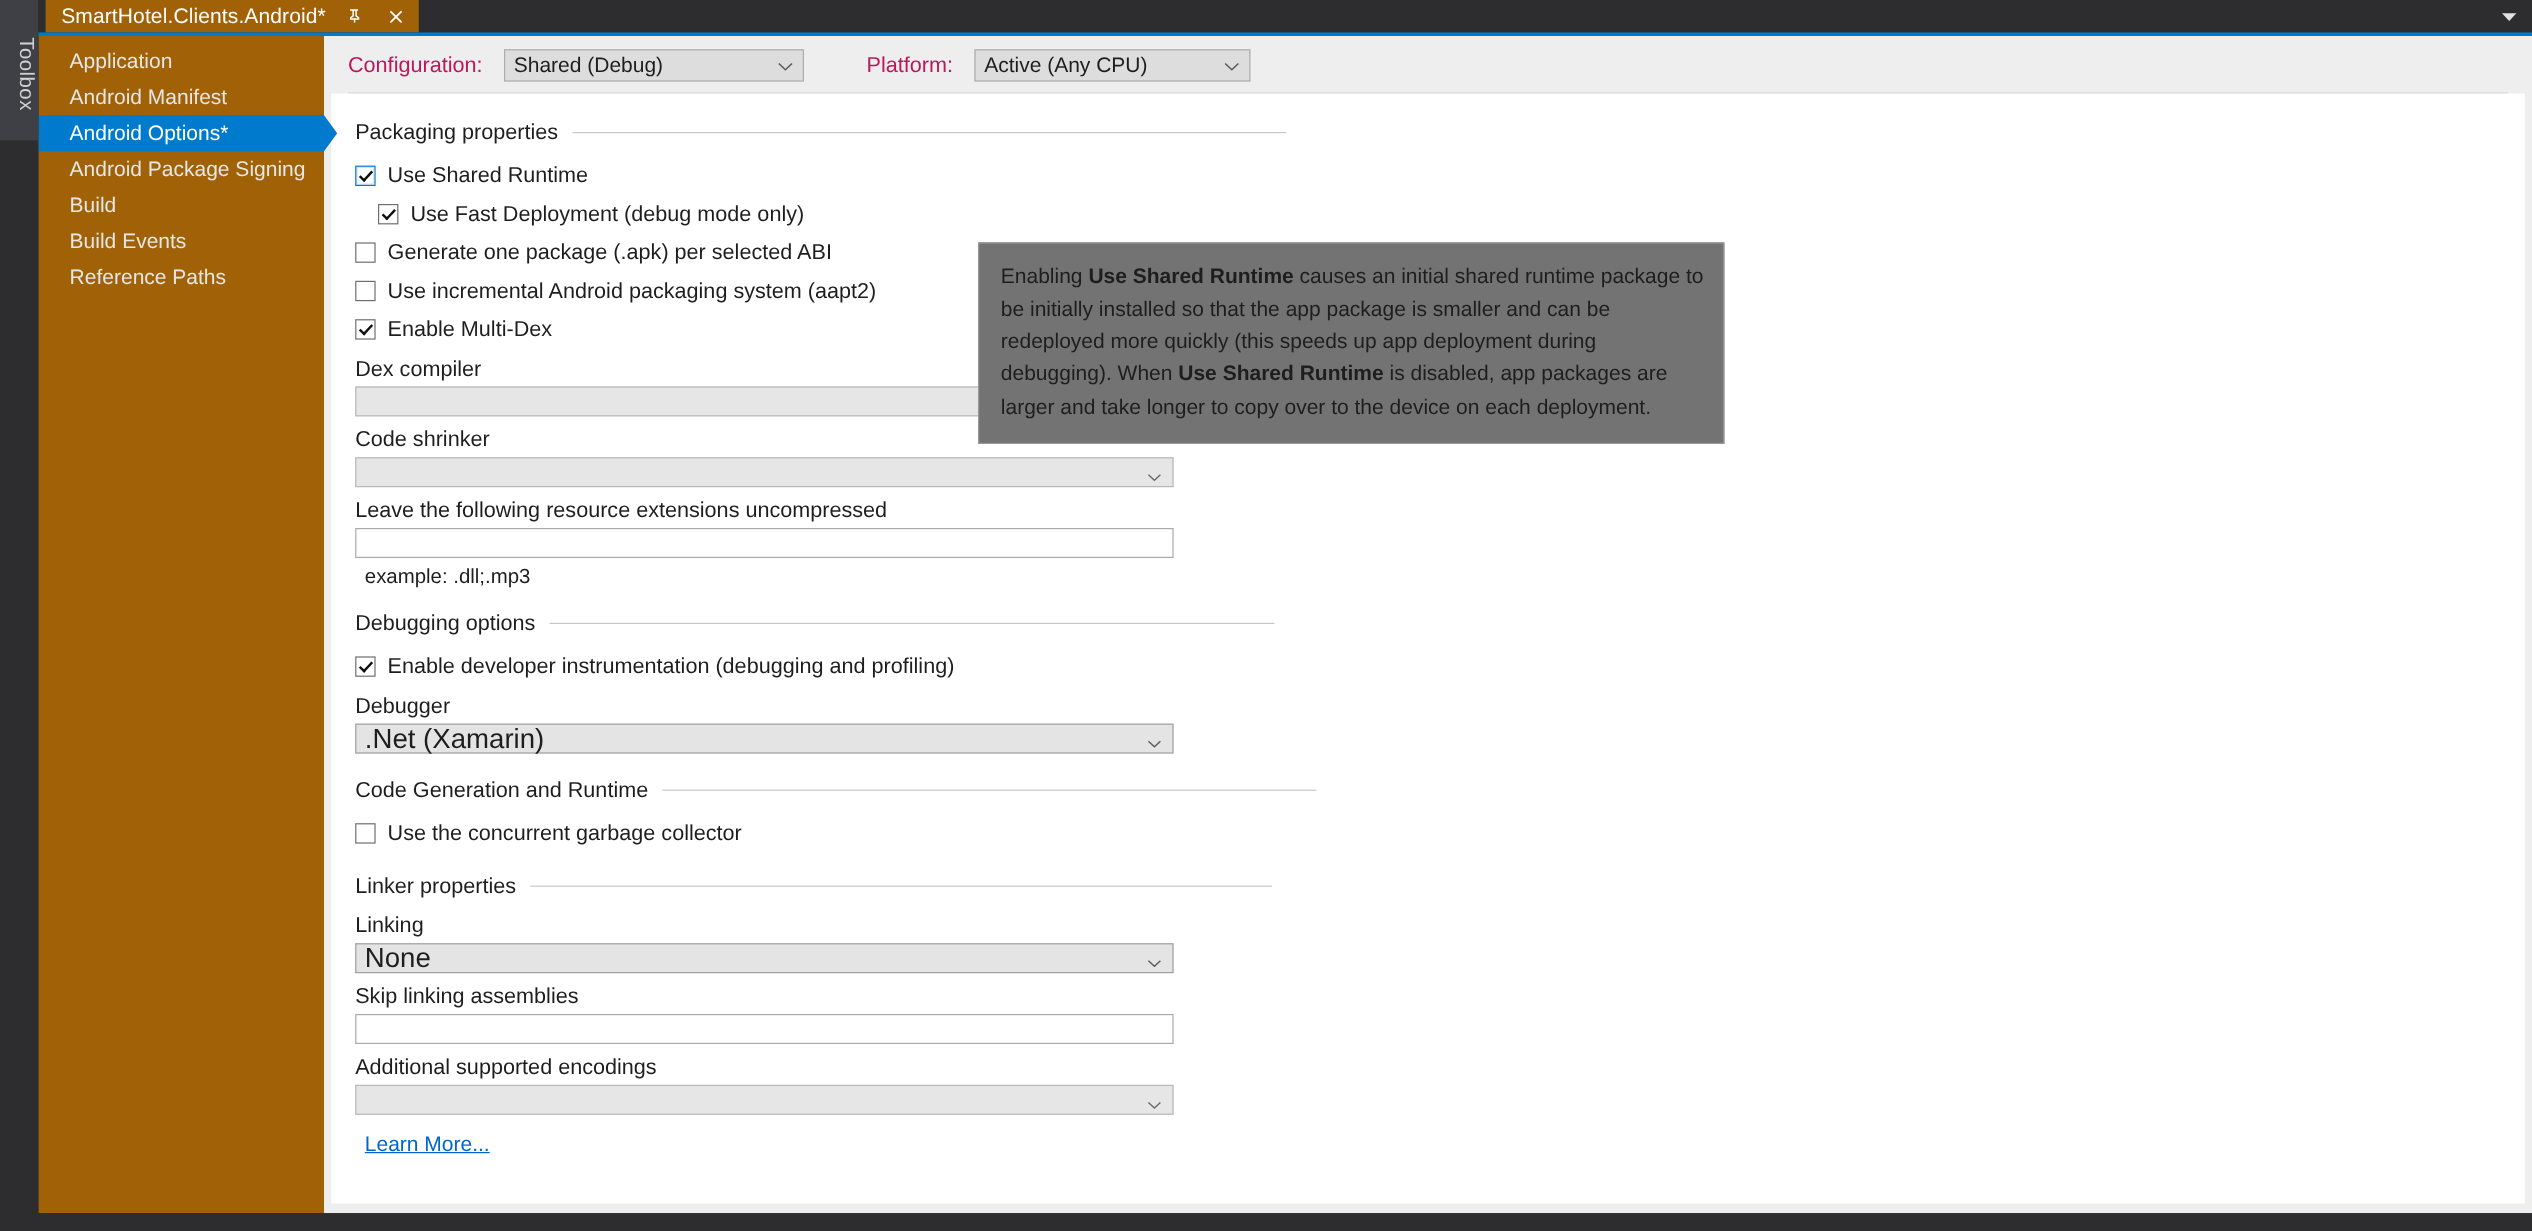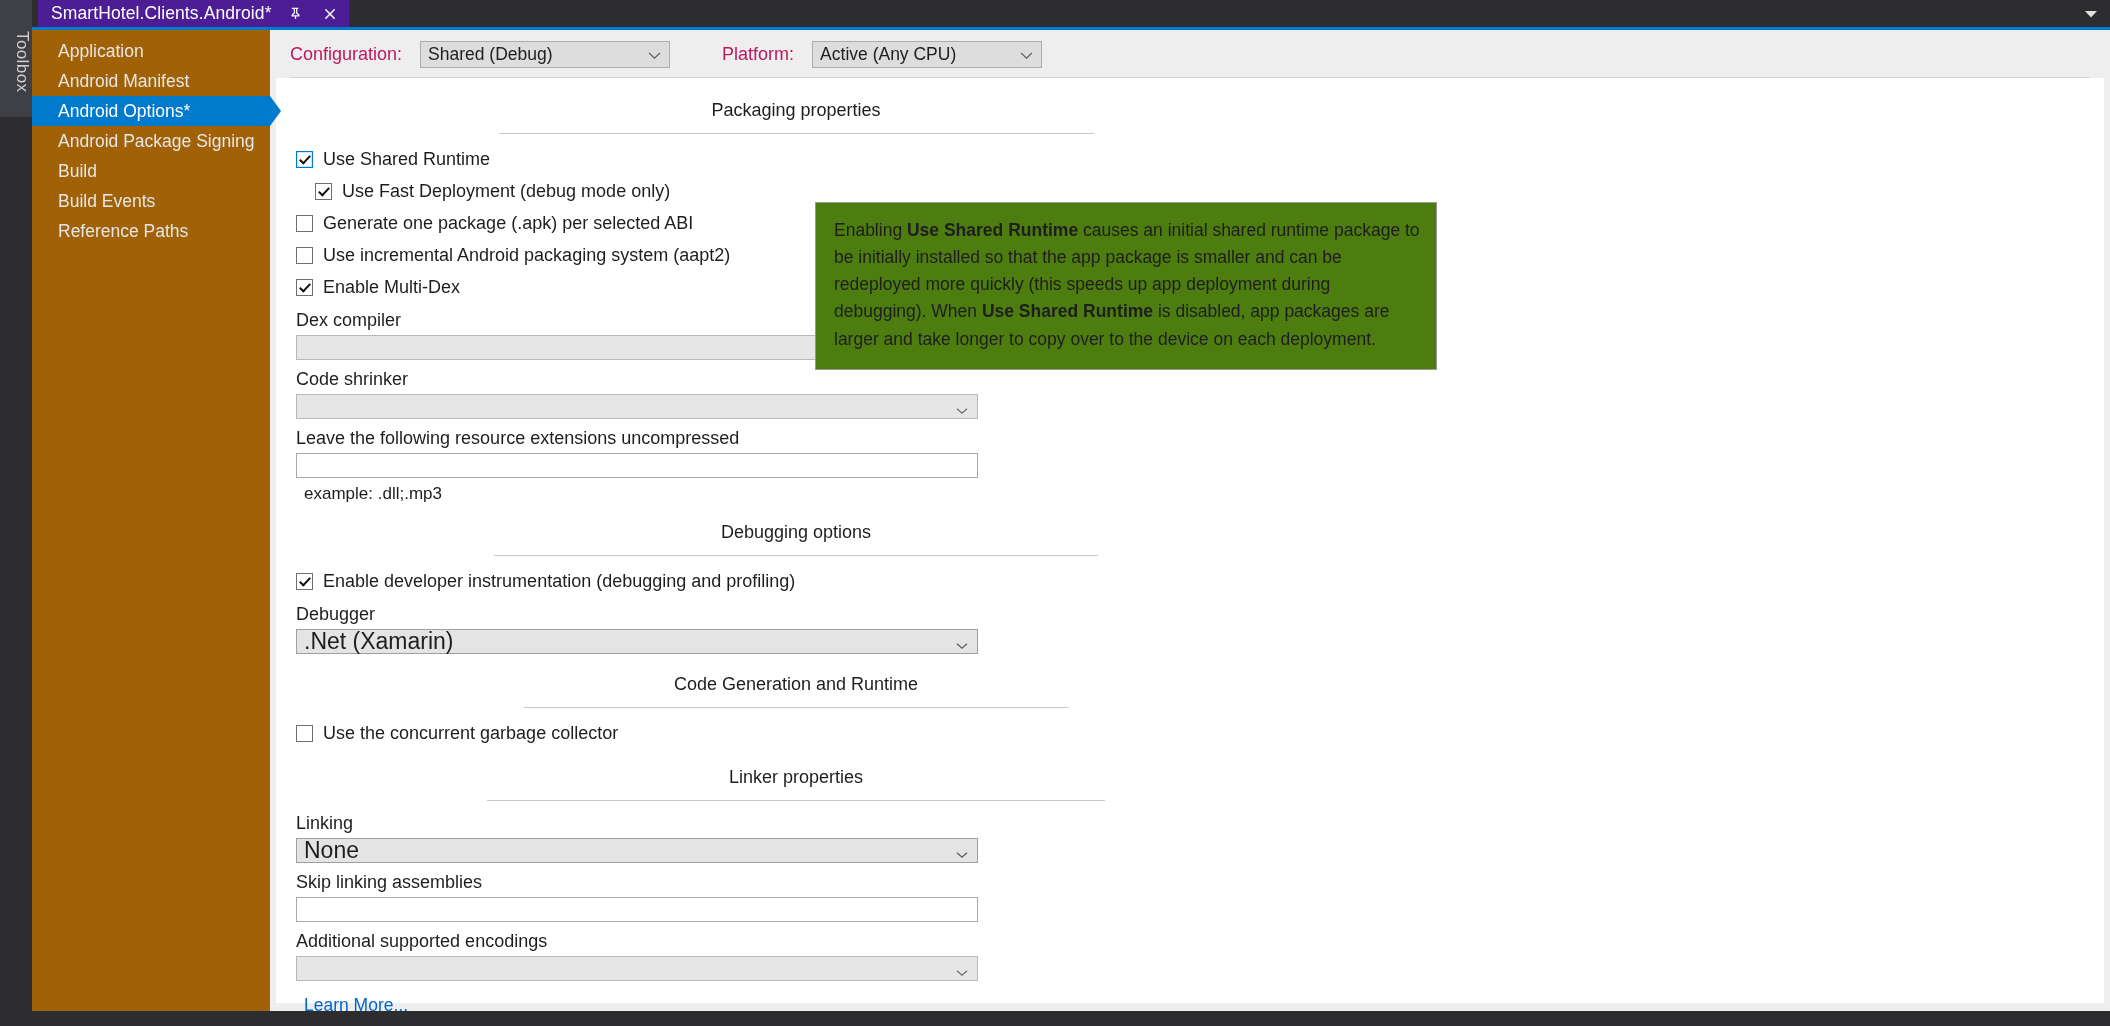--- a/index.html
+++ b/index.html
@@ -66,21 +66,21 @@
     left: 32px; top: 0;
     width: 2078px;
     height: 27px;
     background: #2d2d30;
     z-index: 6;
   }
   #doc-tab {
     position: absolute;
     left: 6px; top: 0;
     height: 27px;
-    background: #4c1d95;
+    background: #a16207;
     display: flex;
     align-items: center;
     padding: 0 9px 0 13px;
     box-sizing: border-box;
     gap: 14px;
     white-space: nowrap;
   }
   #doc-tab-title {
     color: #ffffff;
     font-size: 17.5px;
@@ -226,21 +226,20 @@
     width: 1000px;
   }
 
   
   .group-head {
     display: flex;
     align-items: center;
     gap: 12px;
     margin-bottom: 12px;
     white-space: nowrap;
-    flex-direction: column;
   }
   .group-head .gtext {
     font-size: 18px;
     color: #1e1e1e;
   }
   .group-head .grule {
     flex: 0 0 auto;
     height: 1px;
     background: #c8c8c8;
   }
@@ -337,21 +336,21 @@
     text-decoration: underline;
     cursor: pointer;
   }
 
   
   #tooltip {
     position: absolute;
     left: 545px;
     top: 172px;
     width: 622px;
-    background: #4d7c0f;
+    background: #737373;
     border: 1px solid #989898;
     box-sizing: border-box;
     padding: 14px 16px 16px 18px;
     z-index: 40;
     font-size: 17.5px;
     line-height: 1.55;
     color: #1e1e1e;
   }
   #tooltip b { font-weight: bold; }
 

